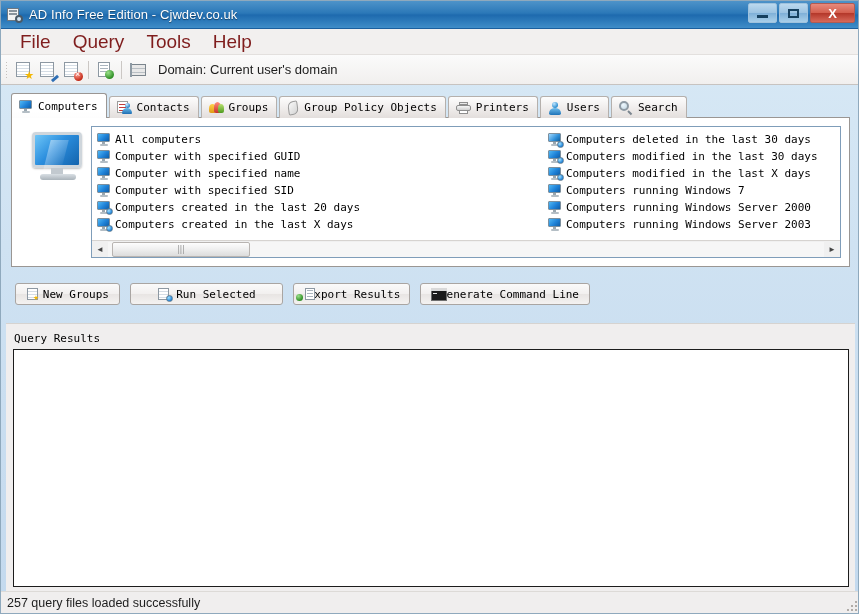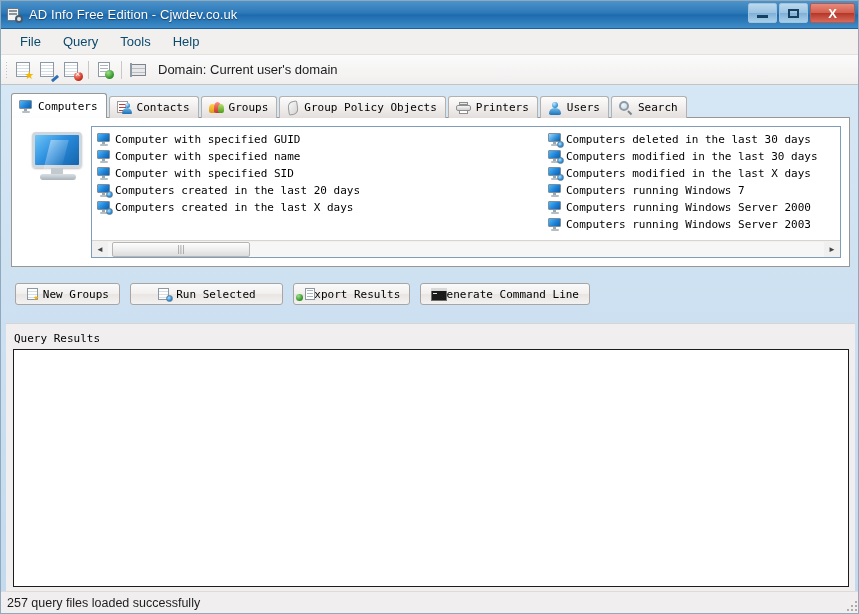--- a/index.html
+++ b/index.html
@@ -63,22 +63,22 @@
   
   #menubar {
     height: 26px;
     background: #f2f0ef;
     border-bottom: 1px solid #e3e0de;
     display: flex; align-items: center;
     padding-left: 8px;
   }
   .menu-item {
     padding: 3px 11px;
-    font-size: 13px;
-    color: #0c4a6e;
+    font-size: 19px;
+    color: #7f1d1d;
     cursor: default;
   }
 
   
   #toolbar {
     height: 30px;
     background: linear-gradient(to bottom,#fbfbfb 0%, #f1efee 100%);
     border-bottom: 1px solid #c7c3c0;
     display: flex; align-items: center;
     padding-left: 4px;
@@ -522,20 +522,28 @@
       <div id="listbox">
         <div id="listcols">
 
           <div class="listcol col1">
             <div class="litem">
               <span class="ico mon">
                   <span class="scr"></span>
                   <span class="neck"></span>
                   <span class="base"></span>
                 </span>
+              <span>All computers</span>
+            </div>
+            <div class="litem">
+              <span class="ico mon">
+                  <span class="scr"></span>
+                  <span class="neck"></span>
+                  <span class="base"></span>
+                </span>
               <span>Computer with specified GUID</span>
             </div>
             <div class="litem">
               <span class="ico mon">
                   <span class="scr"></span>
                   <span class="neck"></span>
                   <span class="base"></span>
                 </span>
               <span>Computer with specified name</span>
             </div>

